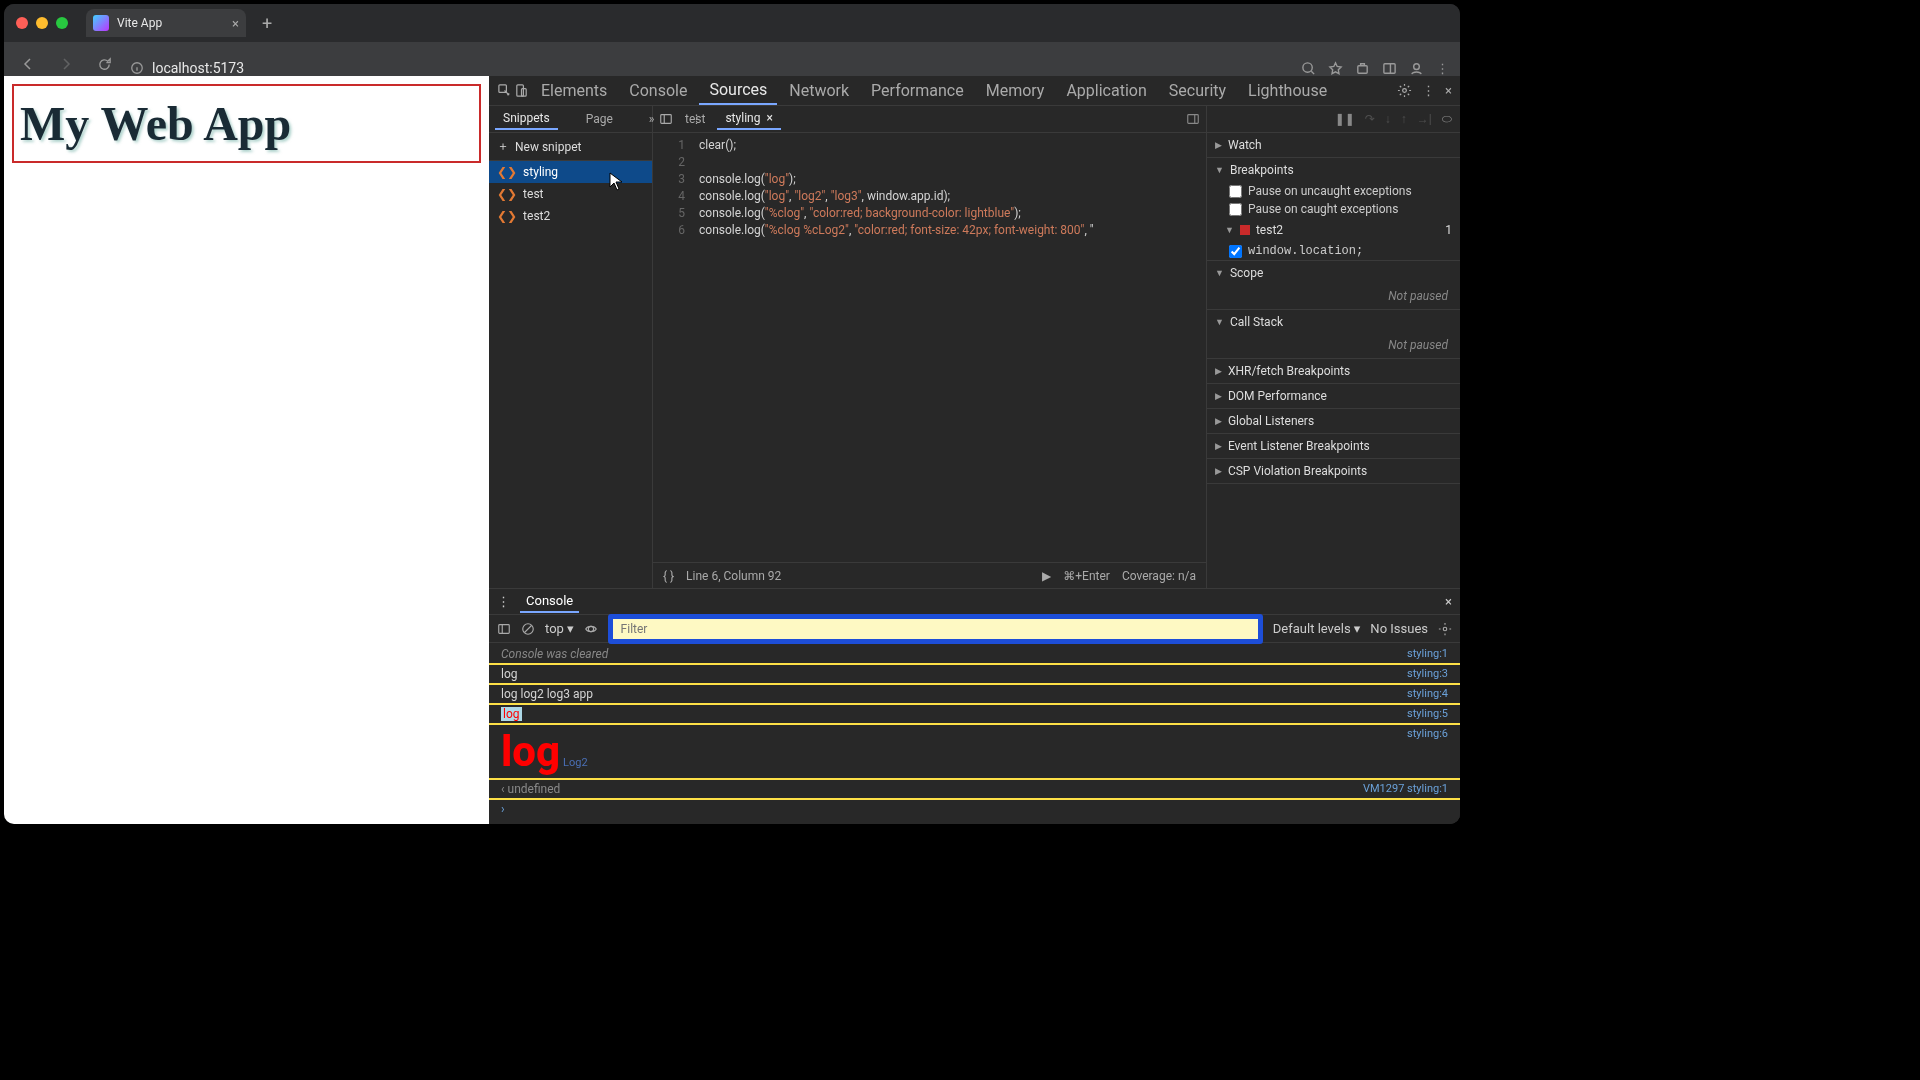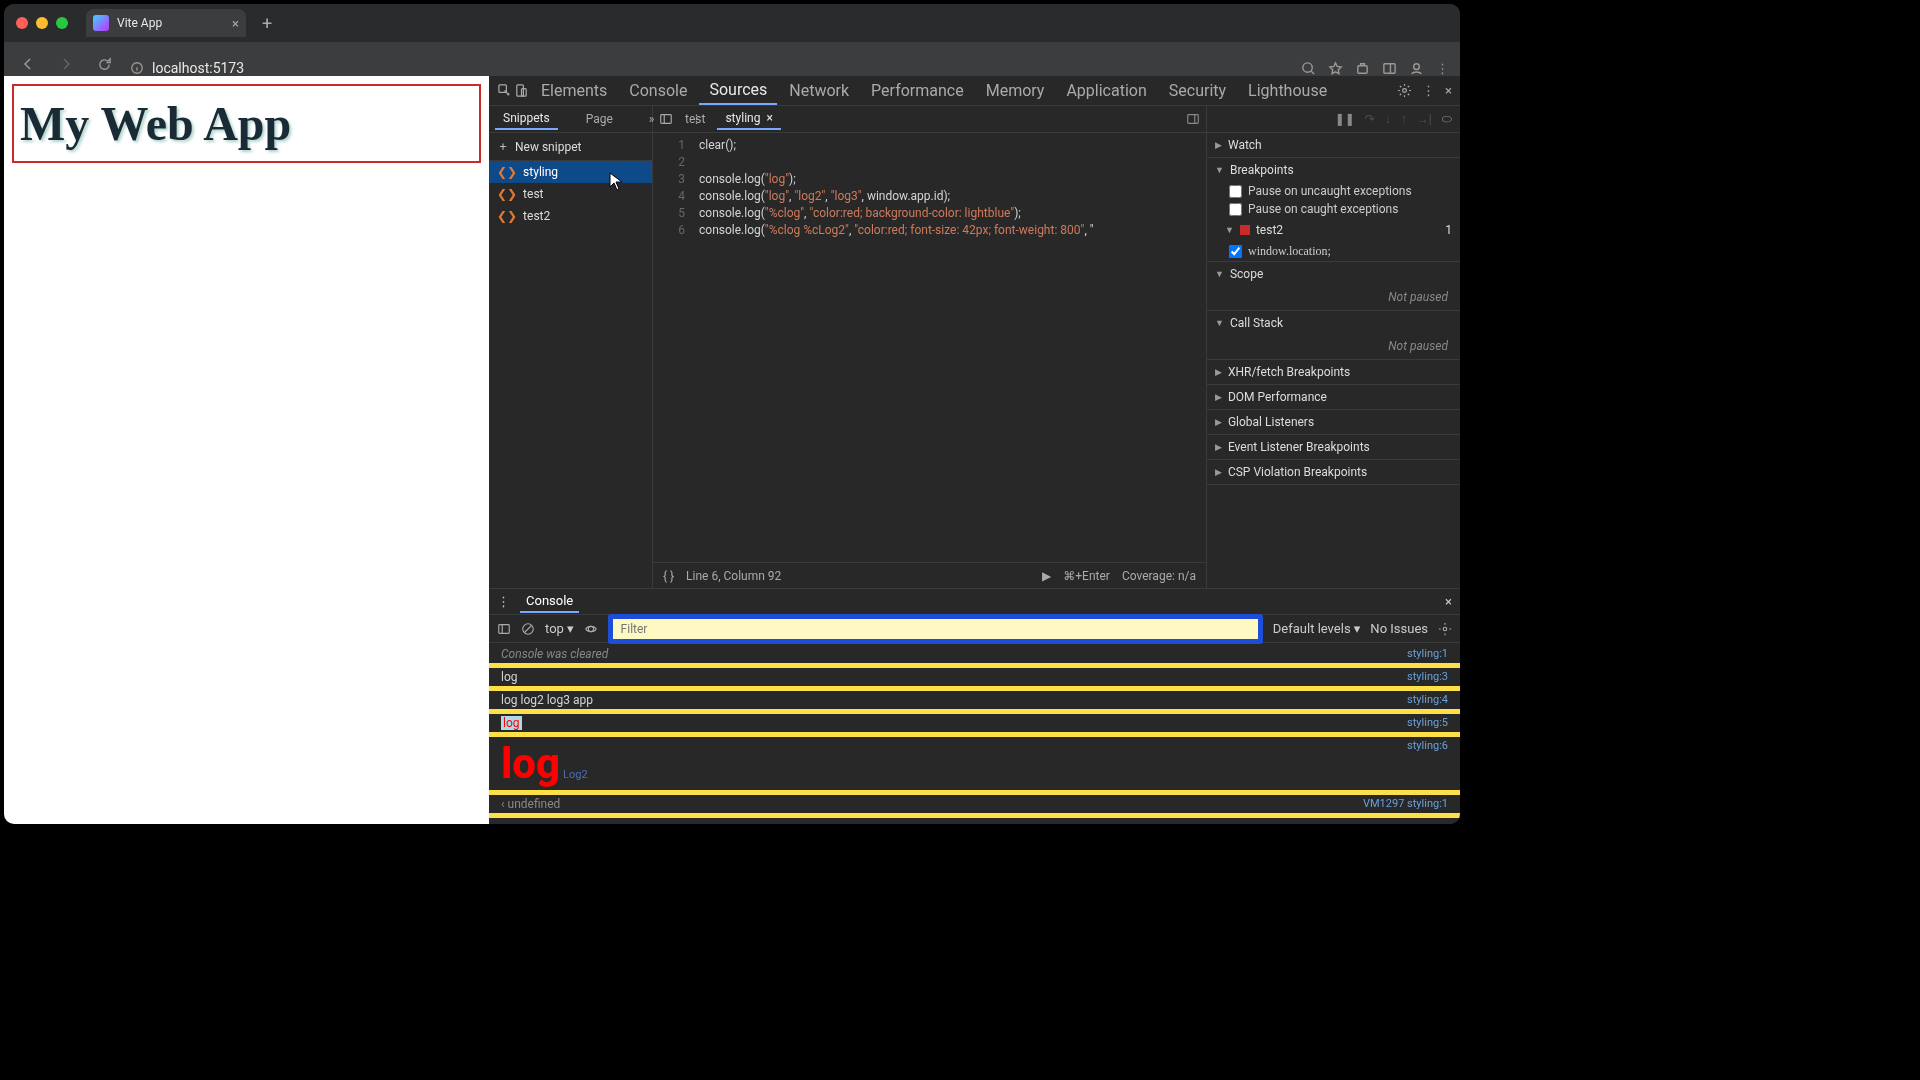--- a/index.html
+++ b/index.html
@@ -63,21 +63,21 @@
 .chk{display:flex;align-items:center;gap:6px;padding:2px 8px 2px 22px}
 .tri{font-size:9px;color:#999}
 
 
 .drawer{border-top:1px solid #3a3a3a;background:#282828;display:flex;flex-direction:column;height:236px}
 .drawer-tabs{height:26px;display:flex;align-items:center;padding:0 8px;border-bottom:1px solid #3a3a3a;gap:10px}
 .drawer-tabs .active{color:#fff;border-bottom:2px solid #7aa7ff;padding:3px 6px}
 .con-toolbar{height:28px;display:flex;align-items:center;padding:0 8px;gap:10px;border-bottom:1px solid #3a3a3a}
 .con-filter{flex:1;background:#fef9c3;border:5px solid #1d4ed8;border-radius:3px;padding:3px 8px;color:#888;font-size:12px}
 .con-body{flex:1;overflow:auto;font-family:Menlo,Consolas,monospace;font-size:12px;padding:2px 0}
-.con-row{display:flex;padding:2px 12px;justify-content:space-between;border-bottom:5px solid #fde047}
+.con-row{display:flex;padding:2px 12px;justify-content:space-between;border-bottom:2px solid #fde047}
 .con-row .msg{color:#d4d4d4}
 .con-row .src{color:#6aa0d8;font-size:11px}
 .con-row.italic .msg{color:#888;font-style:italic}
 .styled-log{background:#add8e6;color:red;padding:0 2px}
 .big-log{color:red;font-size:42px;font-weight:800}
 .log2-styled{color:#4a6fb5;font-size:11px}
 .ret{color:#888}
 .prompt{color:#6aa0d8;padding:2px 12px}
 
 .cursor{position:absolute;left:605px;top:168px;pointer-events:none}
@@ -281,21 +281,21 @@
                 <span>Pause on caught exceptions</span>
               </div>
             <div class="dbg-head" style="padding-left:18px">
                 <span class="tri">▼</span>
                 <span style="background:#c92a2a;width:10px;height:10px;display:inline-block"></span>
                 <span>test2</span>
                 <span style="margin-left:auto">1</span>
               </div>
             <div class="chk">
                 <input type="checkbox" checked="" style="">
-                <span style="font-family:Liberation Serif, serif">window.location;</span>
+                <span style="font-family:Liberation Mono, monospace">window.location;</span>
               </div>
           </div>
           <div class="dbg-sec">
               <div class="dbg-head">
                 <span class="tri">▼</span>
                 <span>Scope</span>
               </div>
               <div class="dbg-body" style="text-align:right">Not paused</div>
             </div>
           <div class="dbg-sec">

